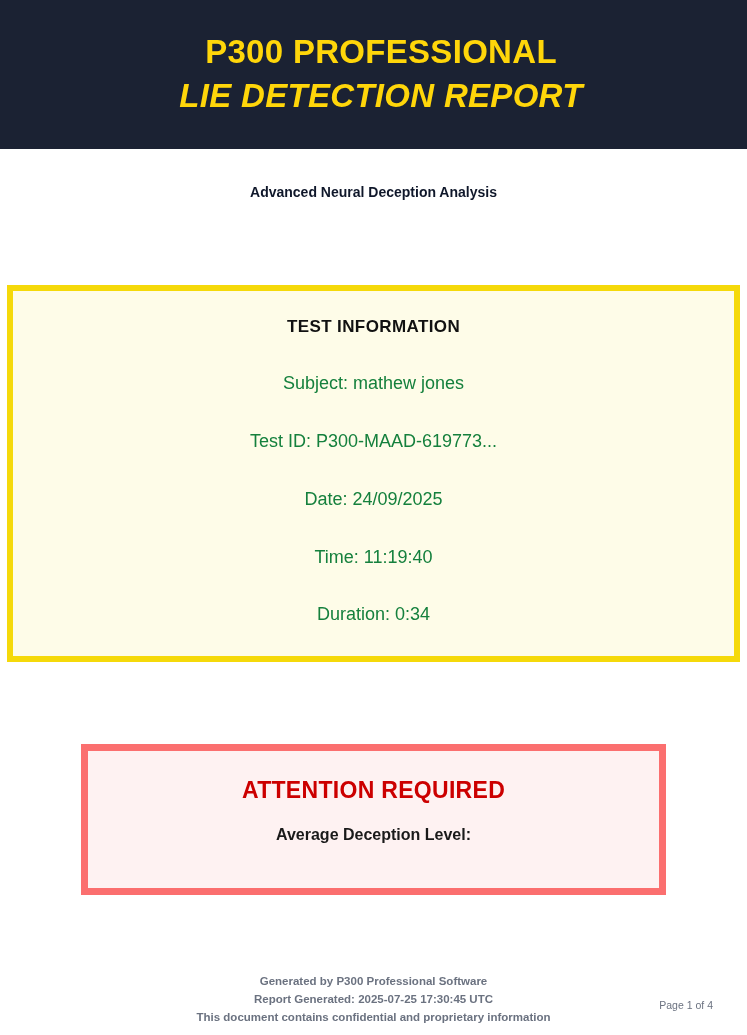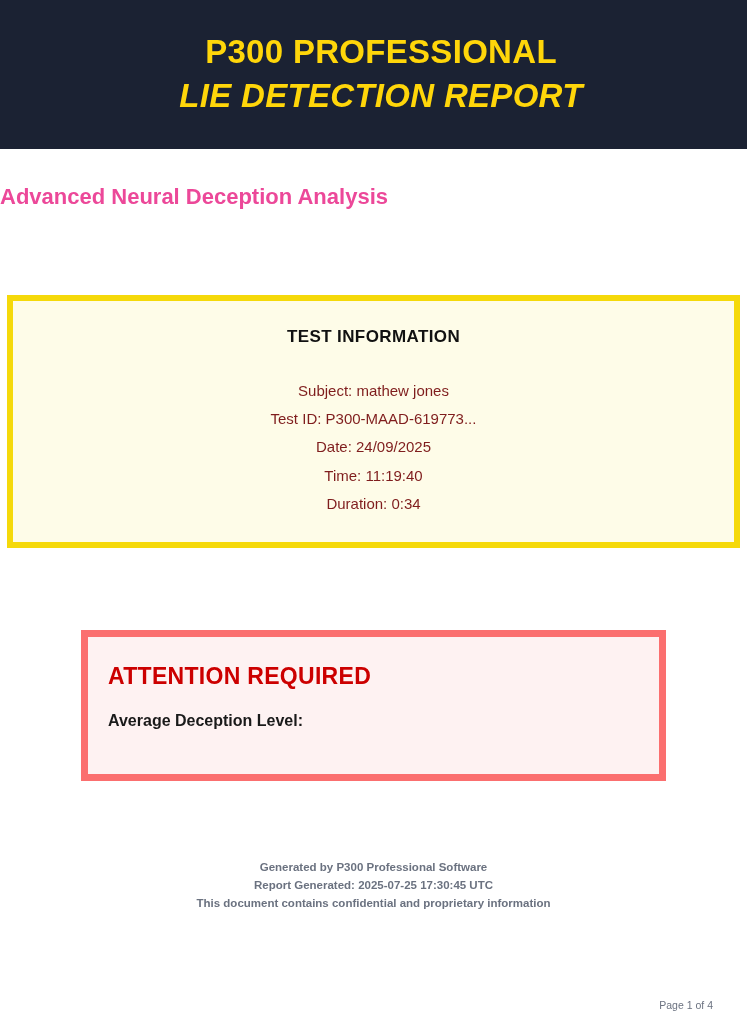--- a/index.html
+++ b/index.html
@@ -35,57 +35,58 @@
     color: #ffd60a;
     font-size: 33px;
     font-weight: bold;
     line-height: 1.32;
     letter-spacing: 0.3px;
   }
   .header-title .line2 { display: block; font-style: italic; }
 
   
   .subtitle {
-    text-align: left;
-    font-size: 22px;
+    text-align: center;
+    font-size: 14px;
     font-weight: bold;
-    color: #ec4899;
+    color: #0f172a;
     margin-top: 35px;
   }
 
   
   .info-box {
     margin: 85px auto 0 auto;
     width: 733px;
     background: #fefce8;
     border: 6px solid #f5d90a;
     padding: 26px 20px 24px 20px;
     text-align: center;
   }
   .info-title {
     font-size: 17px;
     font-weight: bold;
     letter-spacing: 0.4px;
     color: #111111;
     margin-bottom: 30px;
   }
   .info-line {
-    font-size: 15px;
-    color: #7f1d1d;
+    font-size: 18px;
+    color: #15803d;
     line-height: 1.88;
+    margin-top: 24px;
   }
 
   
   .alert-box {
     margin: 82px auto 0 auto;
     width: 585px;
     background: #fef2f2;
     border: 7px solid #fb6f6f;
     padding: 26px 20px 30px 20px;
-    text-align: left;
+    text-align: center;
   }
   .alert-title {
     font-size: 23px;
     font-weight: bold;
     color: #cc0000;
     letter-spacing: 0.3px;
     margin-bottom: 22px;
   }
   .alert-label {
     font-size: 16px;

